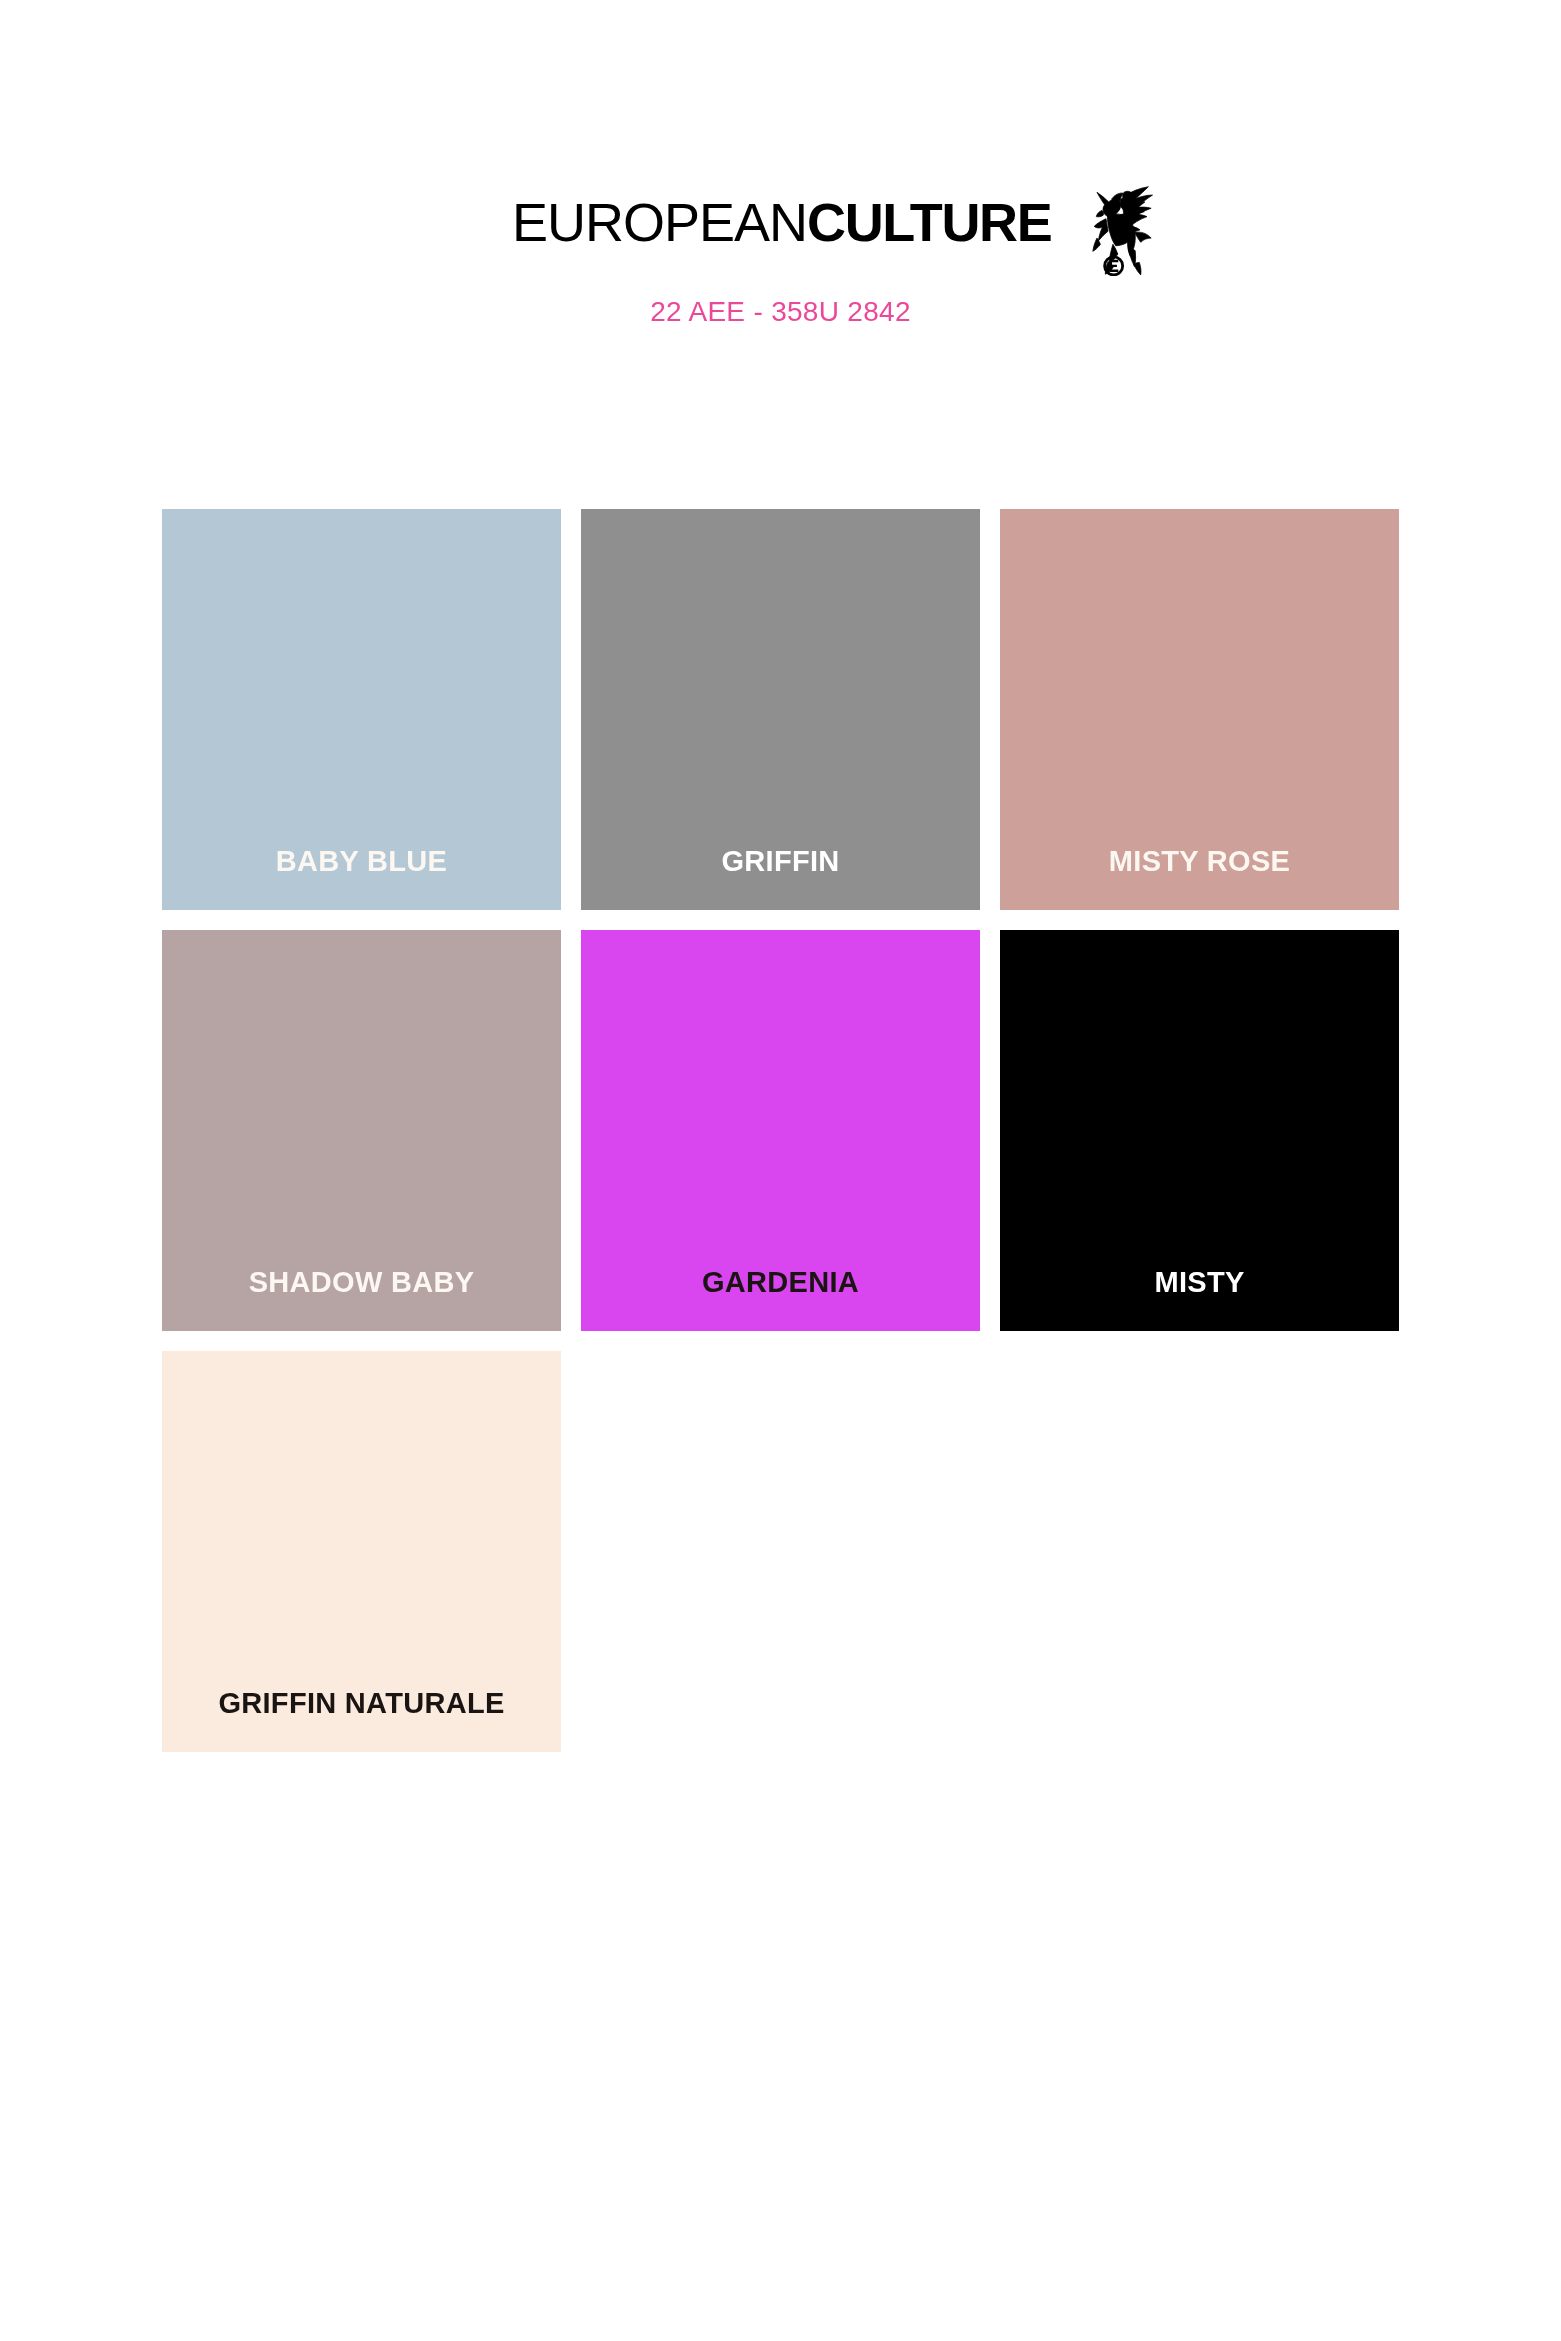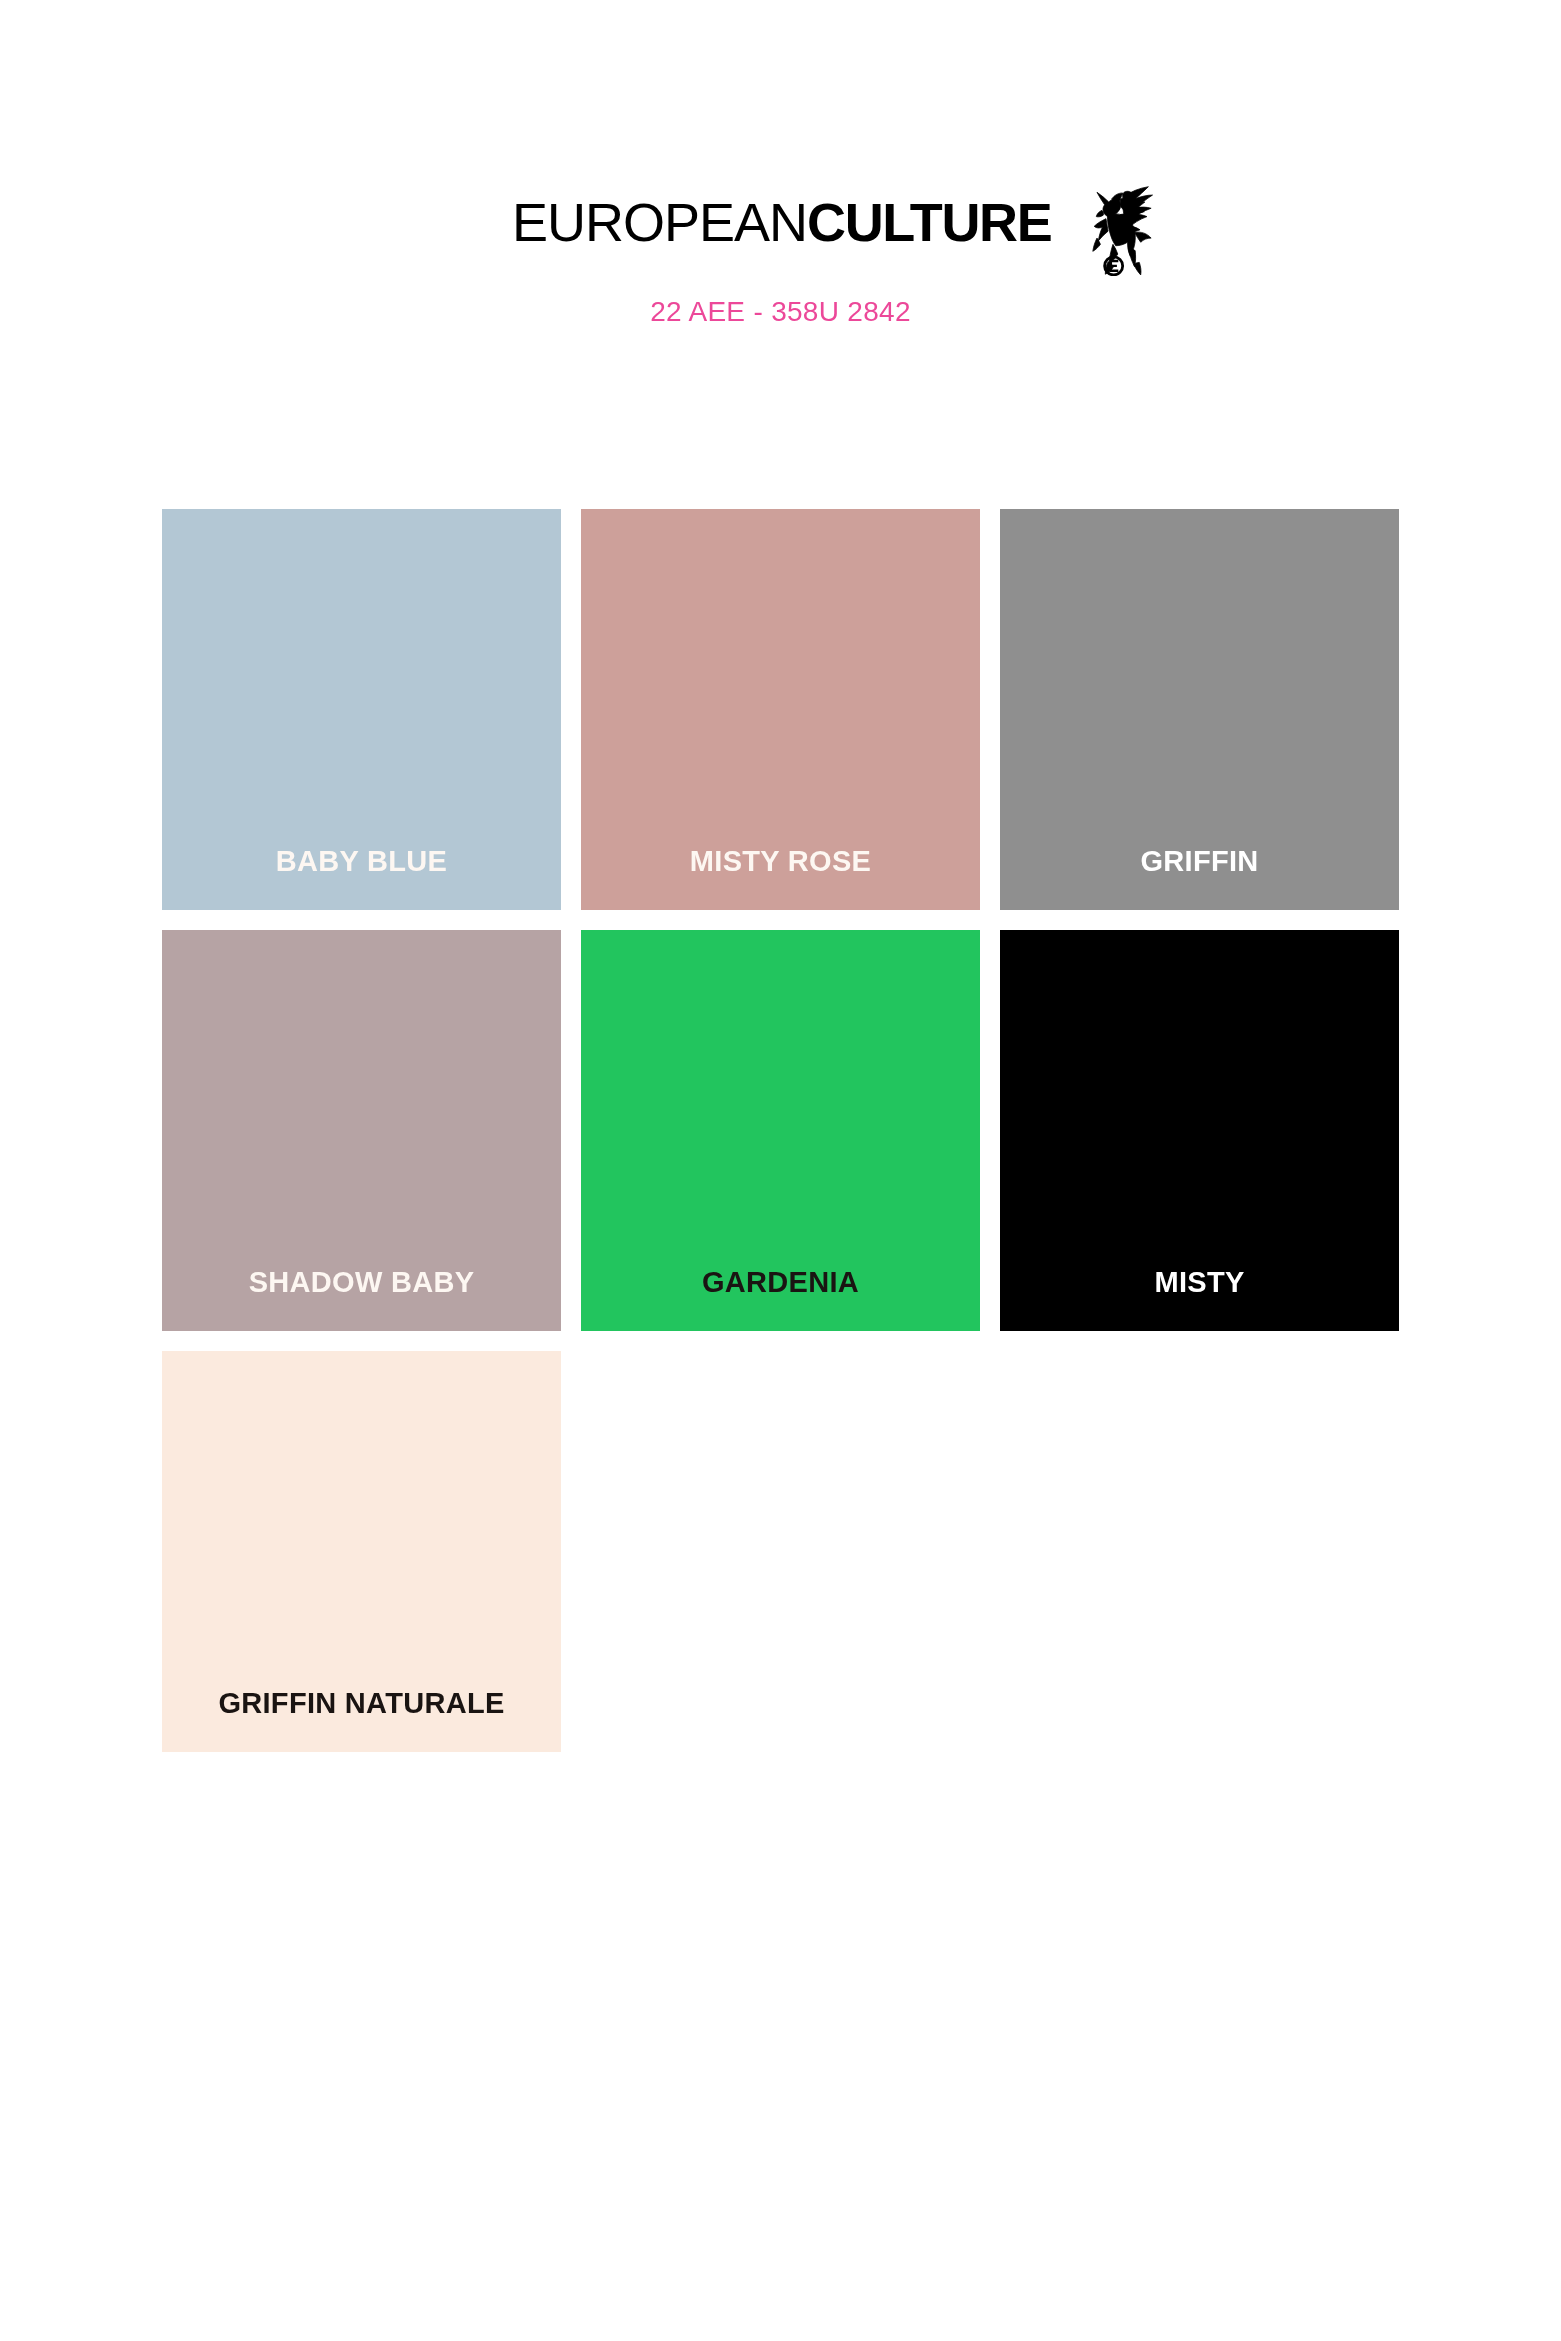--- a/index.html
+++ b/index.html
@@ -158,30 +158,30 @@
     </svg>
   </div>
 
   <div id="style-code">22 AEE - 358U 2842</div>
 </div>
 
 <div id="swatch-grid">
     <div class="swatch" style="background: rgb(179, 199, 212);">
       <div class="swatch-label on-dark">BABY BLUE</div>
     </div>
+    <div class="swatch" style="background: rgb(143, 143, 143);">
+      <div class="swatch-label on-black">GRIFFIN</div>
+    </div>
     <div class="swatch" style="background: rgb(205, 160, 154);">
       <div class="swatch-label on-dark">MISTY ROSE</div>
-    </div>
-    <div class="swatch" style="background: rgb(143, 143, 143);">
-      <div class="swatch-label on-black">GRIFFIN</div>
     </div>
     <div class="swatch" style="background: rgb(182, 163, 164);">
       <div class="swatch-label on-dark">SHADOW BABY</div>
     </div>
-    <div class="swatch" style="background: #22c55e;">
+    <div class="swatch" style="background: #d946ef;">
       <div class="swatch-label on-light">GARDENIA</div>
     </div>
     <div class="swatch" style="background: rgb(0, 0, 0);">
       <div class="swatch-label on-black">MISTY</div>
     </div>
     <div class="swatch" style="background: rgb(251, 234, 222);">
       <div class="swatch-label on-light">GRIFFIN NATURALE</div>
     </div>
   </div>
 

